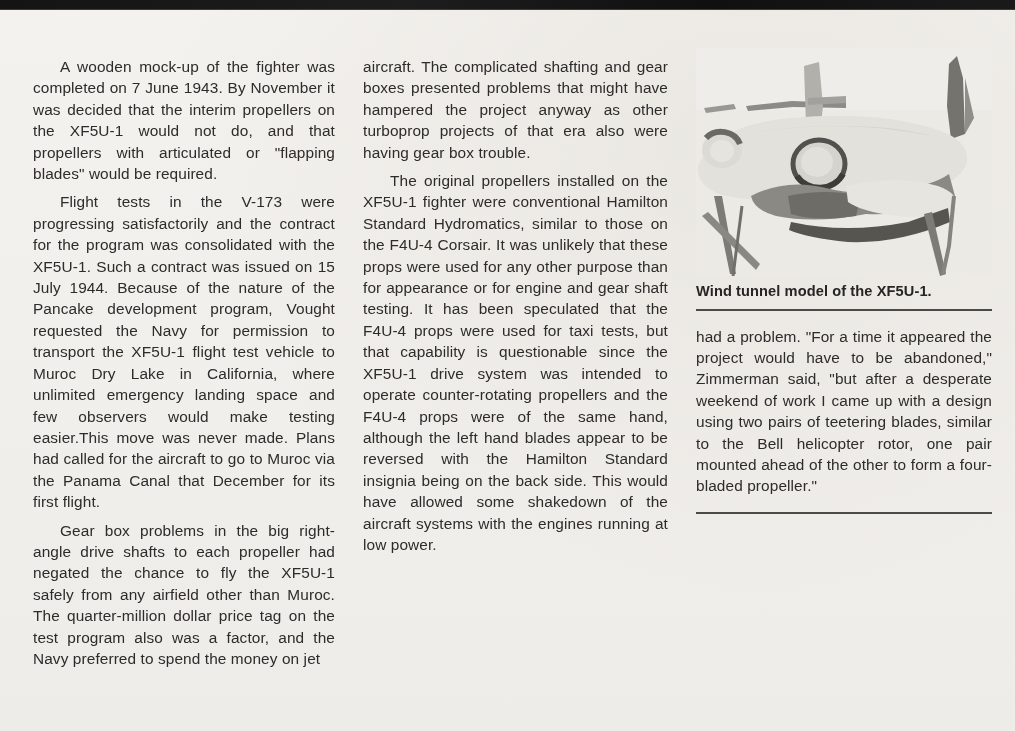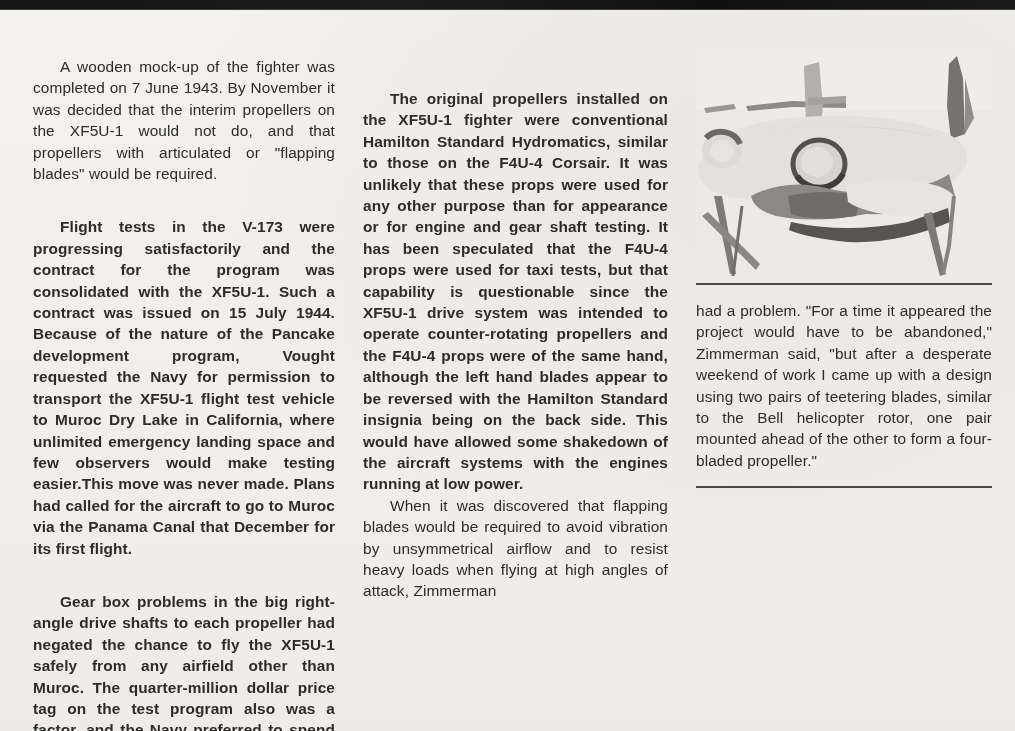--- a/index.html
+++ b/index.html
@@ -26,21 +26,21 @@
   }
   .content {
     position: absolute; top: 48px; left: 33px;
     display: flex; gap: 28px;
   }
   .col { text-align: justify; font-size: 15.4px; line-height: 21.4px; letter-spacing: 0.1px; }
   .col-1 { width: 302px; padding-top: 8px; }
   .col-2 { width: 305px; padding-top: 8px; }
   .col-3 { width: 296px; }
   p { margin: 0; }
-  p.space-before { margin-top: 32px; font-weight: bold; }
+  p.space-before { margin-top: 7px; }
   p.indent { text-indent: 27px; }
   figure { margin: 0; }
   .photo {
     width: 296px; height: 228px;
     overflow: hidden;
   }
   .photo svg { display: block; }
   .caption {
     font-weight: bold;
     font-size: 14.6px; line-height: 19.5px;
@@ -66,22 +66,22 @@
 
   <div class="content">
 
     <div class="col col-1">
       <p class="indent">A wooden mock-up of the fighter was completed on 7 June 1943. By November it was decided that the interim propellers on the XF5U-1 would not do, and that propellers with articulated or "flapping blades" would be required.</p>
       <p class="indent space-before">Flight tests in the V-173 were progressing satisfactorily and the contract for the program was consolidated with the XF5U-1. Such a contract was issued on 15 July 1944. Because of the nature of the Pancake development program, Vought requested the Navy for permission to transport the XF5U-1 flight test vehicle to Muroc Dry Lake in California, where unlimited emergency landing space and few observers would make testing easier.This move was never made. Plans had called for the aircraft to go to Muroc via the Panama Canal that December for its first flight.</p>
       <p class="indent space-before">Gear box problems in the big right-angle drive shafts to each propeller had negated the chance to fly the XF5U-1 safely from any airfield other than Muroc. The quarter-million dollar price tag on the test program also was a factor, and the Navy preferred to spend the money on jet</p>
     </div>
 
     <div class="col col-2">
+      <p>aircraft. The complicated shafting and gear boxes presented problems that might have hampered the project anyway as other turboprop projects of that era also were having gear box trouble.</p>
       <p class="indent space-before">The original propellers installed on the XF5U-1 fighter were conventional Hamilton Standard Hydromatics, similar to those on the F4U-4 Corsair. It was unlikely that these props were used for any other purpose than for appearance or for engine and gear shaft testing. It has been speculated that the F4U-4 props were used for taxi tests, but that capability is questionable since the XF5U-1 drive system was intended to operate counter-rotating propellers and the F4U-4 props were of the same hand, although the left hand blades appear to be reversed with the Hamilton Standard insignia being on the back side. This would have allowed some shakedown of the aircraft systems with the engines running at low power.</p>
-      <p class="indent">When it was discovered that flapping blades would be required to avoid vibration by unsymmetrical airflow and to resist heavy loads when flying at high angles of attack, Zimmerman</p>
     </div>
 
     <div class="col col-3">
       <figure>
         <div class="photo">
           <svg viewBox="0 0 296 228" width="296" height="228" xmlns="http://www.w3.org/2000/svg" aria-hidden="true">
             <rect width="296" height="228" fill="#eceae5"></rect>
             <rect y="0" width="296" height="62" fill="#efedea"></rect>
 
             <path d="M8 60 L38 56 L40 61 L10 65 Z" fill="#9a9894"></path>
@@ -113,20 +113,21 @@
             <path d="M95 174 Q150 186 212 174 L252 160 L254 174 Q202 196 152 194 Q112 190 93 182 Z" fill="#57554f"></path>
 
             <path d="M18 148 L34 226 L40 226 L26 148 Z" fill="#7d7b76"></path>
             <path d="M6 168 L60 222 L64 216 L12 164 Z" fill="#8a8883"></path>
             <path d="M46 158 L37 228" stroke="#716f6a" stroke-width="3" fill="none"></path>
 
             <path d="M228 166 L244 228 L250 226 L236 164 Z" fill="#7d7b76"></path>
             <path d="M258 148 L253 198 L247 226" stroke="#86847f" stroke-width="4" fill="none"></path>
           </svg>
         </div>
+        <figcaption class="caption photo-caption">Wind tunnel model of the XF5U-1.</figcaption>
         <div class="rule rule-top"></div>
       </figure>
 
       <p class="lead-para">had a problem. "For a time it appeared the project would have to be abandoned," Zimmerman said, "but after a desperate weekend of work I came up with a design using two pairs of teetering blades, similar to the Bell helicopter rotor, one pair mounted ahead of the other to form a four-bladed propeller."</p>
 
       <div class="rule rule-bottom"></div>
     </div>
 
   </div>
 </div>

